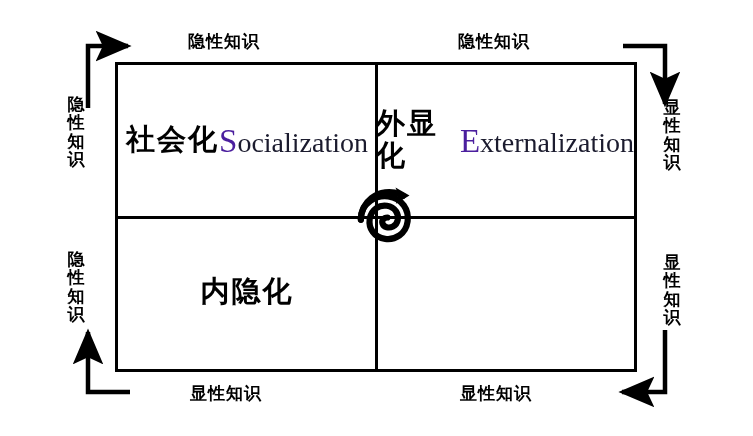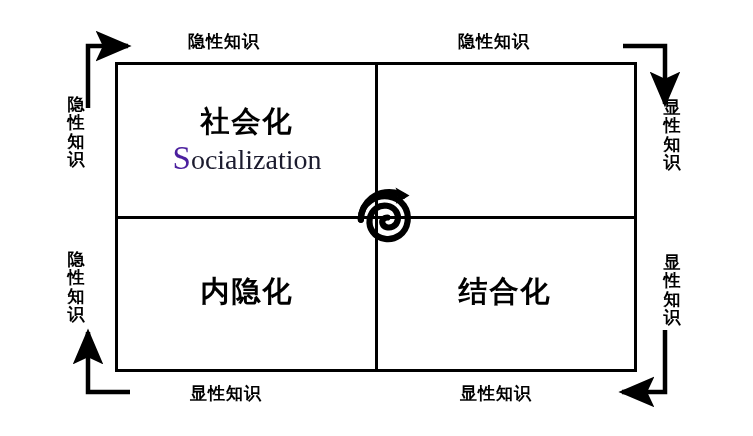--- a/index.html
+++ b/index.html
@@ -45,21 +45,21 @@
     background: #000000;
   }
 
   
   .quad {
     position: absolute;
     width: 50%;
     height: 50%;
     box-sizing: border-box;
     display: flex;
-    flex-direction: column;
+    flex-direction: row;
     align-items: center;
     justify-content: center;
   }
   .quad.tl { left: 0;   top: 0; }
   .quad.tr { left: 50%; top: 0; }
   .quad.bl { left: 0;   top: 50%; }
   .quad.br { left: 50%; top: 50%; }
 
   .quad-cn {
     font-family: "DejaVu Sans", "Liberation Sans", sans-serif;
@@ -166,27 +166,30 @@
 
   <div class="matrix">
     <div class="divider-v"></div>
     <div class="divider-h"></div>
 
     <div class="quad tl">
       <div class="quad-cn">社会化</div>
       <div class="quad-en"><span class="cap">S</span><span>ocialization</span></div>
     </div>
 
+    <div class="quad tr">
+      <div class="quad-cn">外显化</div>
+      <div class="quad-en"><span class="cap">E</span><span>xternalization</span></div>
+    </div>
 
     <div class="quad bl">
       <div class="quad-cn">内隐化</div>
     </div>
 
     <div class="quad br">
-      <div class="quad-cn">结合化</div>
     </div>
   </div>
 
   <svg class="spiral" viewBox="0 0 96 96" xmlns="http://www.w3.org/2000/svg">
     <path d="M48.5,50.5
              C44.5,50.5 42.5,53.5 43.5,56.5
              C44.8,60.4 50,61.5 54,59.5
              C59.2,56.9 60.5,49.5 57,44.3
              C52.8,38.1 43.5,36.8 37.2,41.2
              C29.8,46.3 28.4,57.3 33.6,64.6

